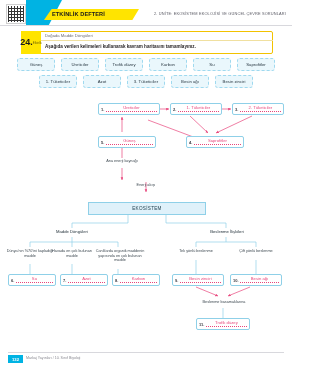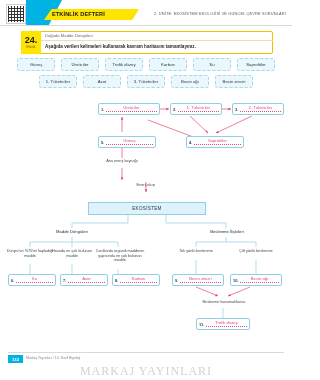--- a/index.html
+++ b/index.html
@@ -51,21 +51,21 @@
     background:#d8d8dd;
   }
 
   
   .qbox {
     position:absolute; left:21px; top:31px; width:252px; height:23px;
     border:.8px solid #f2c200; border-radius:2px; background:#fff;
   }
   .qnum {
     position:absolute; left:21px; top:31px; width:20px; height:23px;
-    background:#ffe400; display:flex; flex-direction:column;
+    background:#ffe400; display:flex; flex-direction:row;
     align-items:center; justify-content:center; line-height:1;
   }
   .qnum .n { font-size:9px; font-weight:bold; color:#1a1a1a; }
   .qnum .s { font-size:2.8px; color:#6b5d00; margin-top:1px; }
   .qtopic {
     position:absolute; left:45px; top:33px;
     font-size:4.2px; color:#6d6d76;
   }
   .qdiv {
     position:absolute; left:41px; top:40px; width:232px; height:.5px;
@@ -302,14 +302,13 @@
   <div class="abox" style="left:196px; top:222px; width:54px;">
     <span class="idx">11.</span>
     <span class="ans">Trofik düzey</span>
   </div>
 </div>
 
 <div class="footer">
   <div class="foot-rule"></div>
   <div class="pagenum">132</div>
   <div class="foot-text">Markaj Yayınları / 10. Sınıf Biyoloji</div>
-  <div class="watermark">MARKAJ YAYINLARI</div>
 </div>
 
 </body></html>

